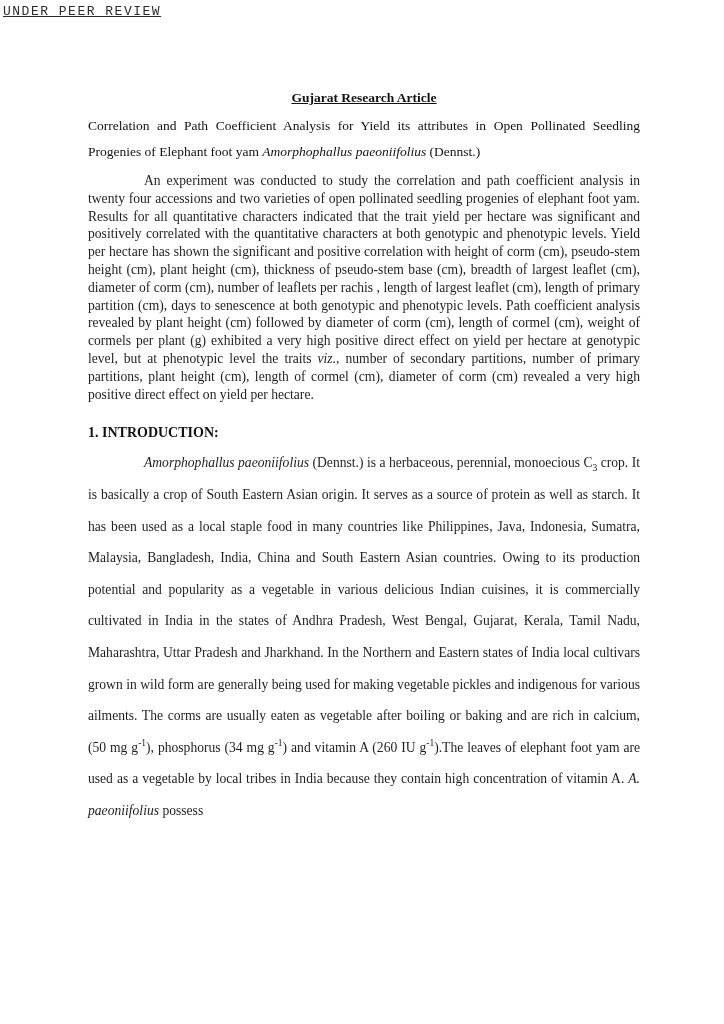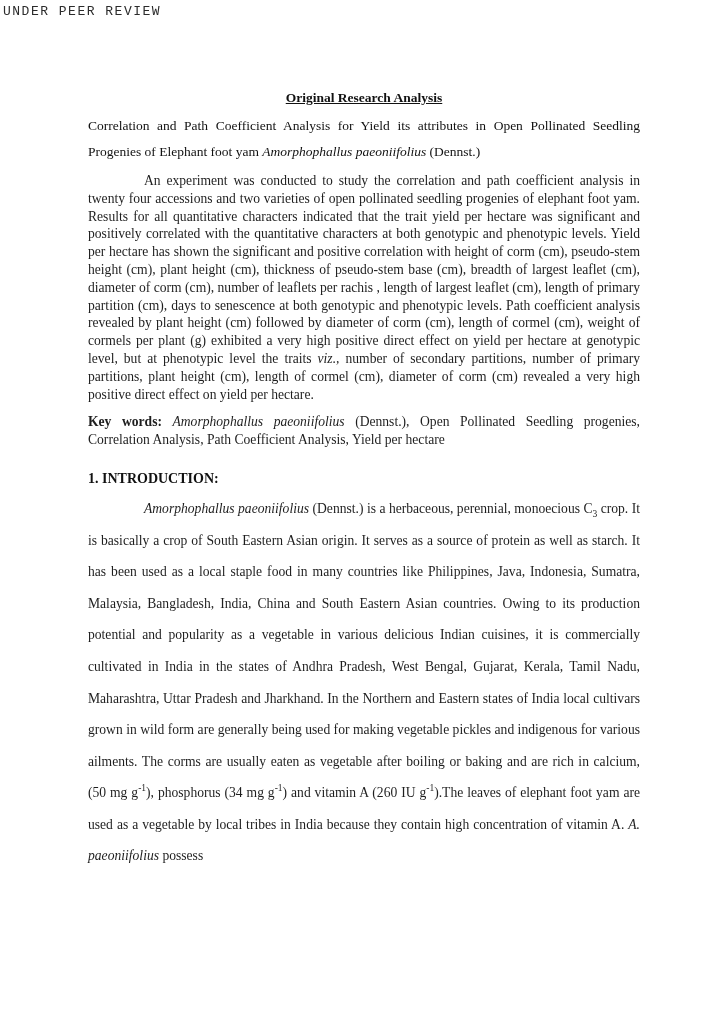--- a/index.html
+++ b/index.html
@@ -16,20 +16,21 @@
   }
   .watermark {
     position: absolute;
     top: 4px;
     left: 3px;
     font-family: "Liberation Mono", "DejaVu Sans Mono", monospace;
     font-size: 13px;
     letter-spacing: 1.5px;
     color: #2b2b2b;
     white-space: nowrap;
+    text-decoration: underline;
   }
   .content {
     position: absolute;
     top: 0;
     left: 88px;
     width: 552px;
   }
   .article-type {
     margin-top: 90px;
     text-align: center;
@@ -76,27 +77,26 @@
 </style>
 </head>
 <body>
 
 <div class="page">
 
   <div class="watermark">UNDER PEER REVIEW</div>
 
   <div class="content">
 
-    <div class="article-type">Original Research Analysis</div>
+    <div class="article-type">Gujarat Research Article</div>
 
     <div class="paper-title"><span>Correlation and Path Coefficient Analysis for Yield its attributes in Open Pollinated Seedling Progenies of Elephant foot yam </span><span style="font-style: italic;">Amorphophallus paeoniifolius</span><span> (Dennst.)</span></div>
 
 
     <div class="para abstract-para"><span>An experiment was conducted to study the correlation and path coefficient analysis in twenty four accessions and two varieties of open pollinated seedling progenies of elephant foot yam. Results for all quantitative characters indicated that the trait yield per hectare was significant and positively correlated with the quantitative characters at both genotypic and phenotypic levels. Yield per hectare has shown the significant and positive correlation with height of corm (cm), pseudo-stem height (cm), plant height (cm), thickness of pseudo-stem base (cm), breadth of largest leaflet (cm), diameter of corm (cm), number of leaflets per rachis , length of largest leaflet (cm), length of primary partition (cm), days to senescence at both genotypic and phenotypic levels. Path coefficient analysis revealed by plant height (cm) followed by diameter of corm (cm), length of cormel (cm), weight of cormels per plant (g) exhibited a very high positive direct effect on yield per hectare at genotypic level, but at phenotypic level the traits </span><span style="font-style: italic;">viz.,</span><span> number of secondary partitions, number of primary partitions, plant height (cm), length of cormel (cm), diameter of corm (cm) revealed a very high positive direct effect on yield per hectare.</span></div>
 
-    <div class="para keywords-para"><span style="font-weight: bold;">Key words: </span><span style="font-style: italic;">Amorphophallus paeoniifolius</span><span> (Dennst.), Open Pollinated Seedling progenies, Correlation Analysis, Path Coefficient Analysis, Yield per hectare</span></div>
 
     <div class="section-heading intro-heading">1. INTRODUCTION:</div>
 
     <div class="para intro-para"><span style="font-style: italic;">Amorphophallus paeoniifolius</span><span> (Dennst.) is a herbaceous, perennial, monoecious C</span><sub>3</sub><span> crop. It is basically a crop of South Eastern Asian origin. It serves as a source of protein as well as starch. It has been used as a local staple food in many countries like Philippines, Java, Indonesia, Sumatra, Malaysia, Bangladesh, India, China and South Eastern Asian countries. Owing to its production potential and popularity as a vegetable in various delicious Indian cuisines, it is commercially cultivated in India in the states of Andhra Pradesh, West Bengal, Gujarat, Kerala, Tamil Nadu, Maharashtra, Uttar Pradesh and Jharkhand. In the Northern and Eastern states of India local cultivars grown in wild form are generally being used for making vegetable pickles and indigenous for various ailments. The corms are usually eaten as vegetable after boiling or baking and are rich in calcium, (50 mg g</span><sup>-1</sup><span>), phosphorus (34 mg g</span><sup>-1</sup><span>) and vitamin A (260 IU g</span><sup>-1</sup><span>).The leaves of elephant foot yam are used as a vegetable by local tribes in India because they contain high concentration of vitamin A. </span><span style="font-style: italic;">A. paeoniifolius</span><span> possess</span></div>
 
   </div>
 </div>
 
 </body></html>

